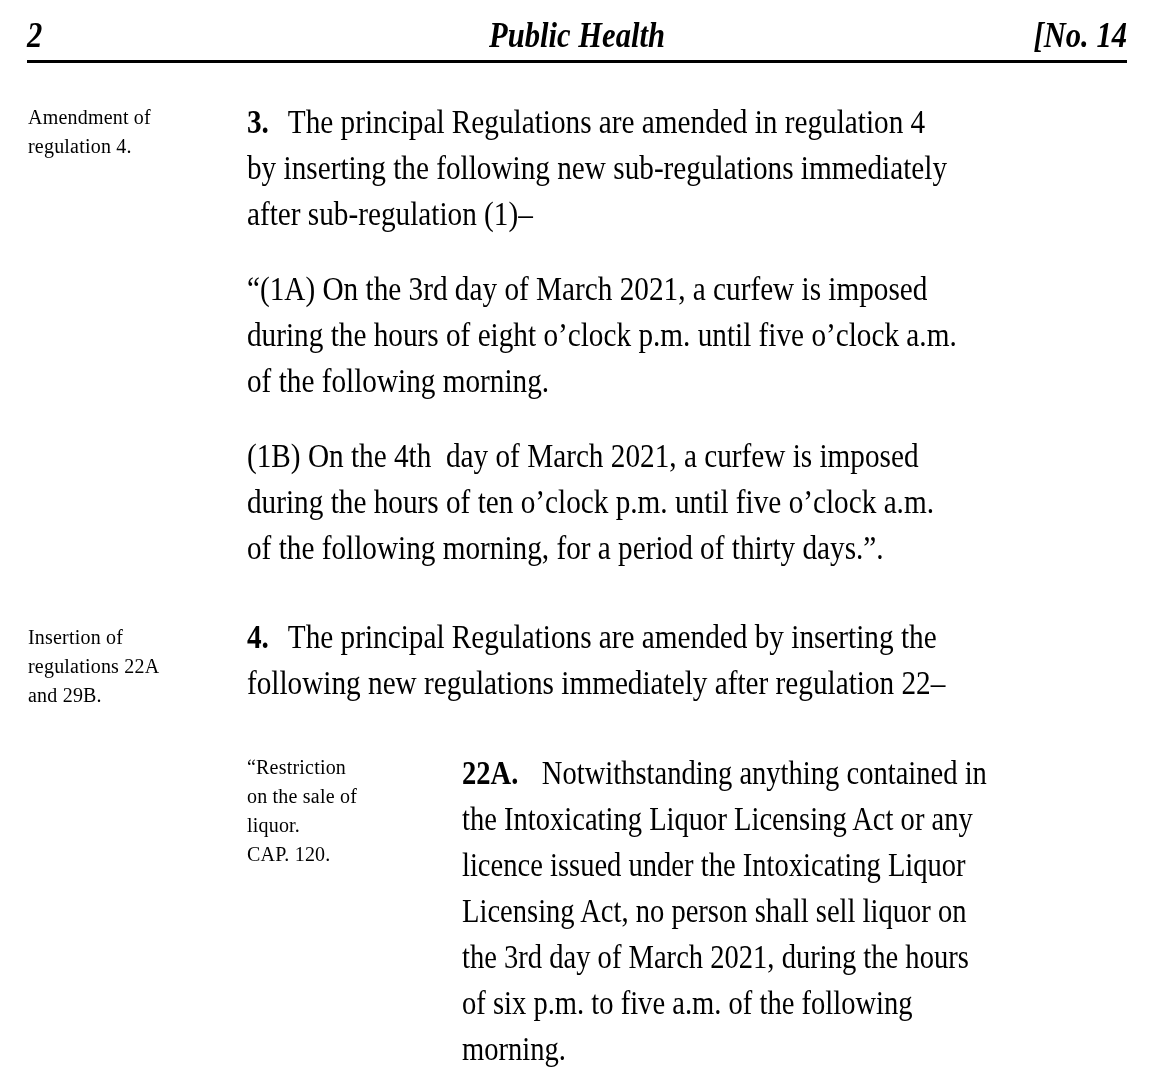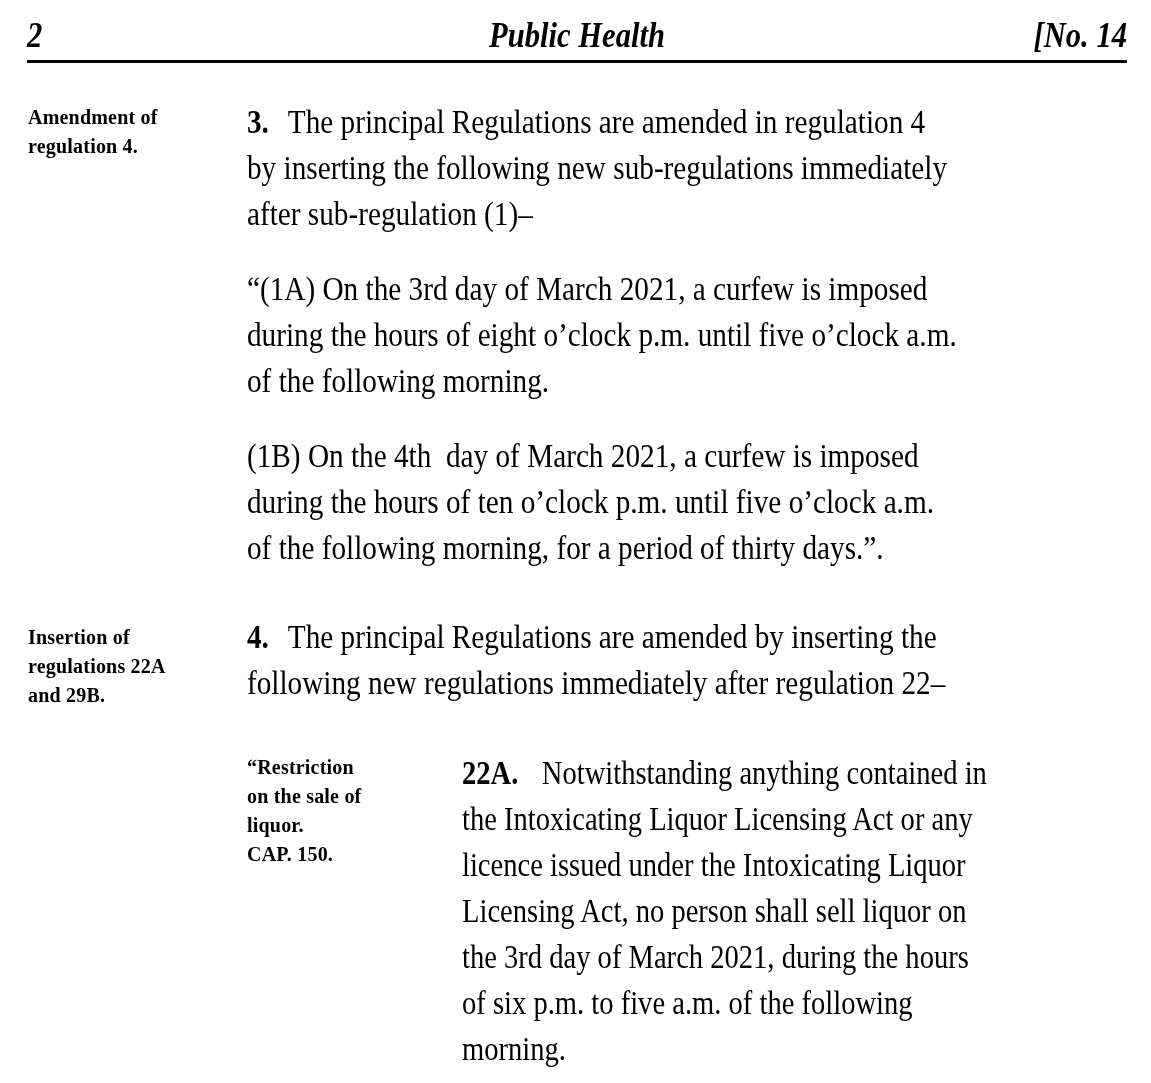--- a/index.html
+++ b/index.html
@@ -13,21 +13,21 @@
   }
   .header .hd {
     position: absolute; top: 0; font-size: 36px; font-weight: bold; font-style: italic;
     line-height: 46px; transform: scaleX(0.85);
   }
   .hd-page { left: 0; transform-origin: left center; }
   .hd-title { left: 50%; transform: translateX(-50%) scaleX(0.85) !important; }
   .hd-num { right: 0; transform-origin: right center; }
 
   .margin-note {
-    position: absolute; font-size: 20px; font-weight: bold; line-height: 29px;
+    position: absolute; font-size: 20px; font-weight: normal; line-height: 29px;
     white-space: pre-line; letter-spacing: 0.2px;
   }
   .para {
     position: absolute; font-size: 34px; line-height: 46px;
     white-space: pre; transform-origin: left top;
   }
   .para .num { font-weight: bold; }
   .para .gap { display: inline-block; width: 22px; }
   .para .gap2 { display: inline-block; width: 28px; }
   .cond { transform: scaleX(0.86); }
@@ -58,20 +58,20 @@
 
 <div class="margin-note" style="left:28px; top:623px;">Insertion of
 regulations 22A
 and 29B.</div>
 <div class="para cond" style="left:247px; top:614px;"><span class="num">4.</span><span class="gap"></span><span>The principal Regulations are amended by inserting the</span>
 <span>following new regulations immediately after regulation 22–</span></div>
 
 <div class="margin-note" style="left:247px; top:753px;">“Restriction
 on the sale of
 liquor.
-CAP. 150.</div>
+CAP. 120.</div>
 <div class="para cond2" style="left:462px; top:750px;"><span class="num">22A.</span><span class="gap2"></span><span>Notwithstanding anything contained in</span>
 <span>the Intoxicating Liquor Licensing Act or any</span>
 <span>licence issued under the Intoxicating Liquor</span>
 <span>Licensing Act, no person shall sell liquor on</span>
 <span>the 3rd day of March 2021, during the hours</span>
 <span>of six p.m. to five a.m. of the following</span>
 <span>morning.</span></div>
 
 </body></html>

